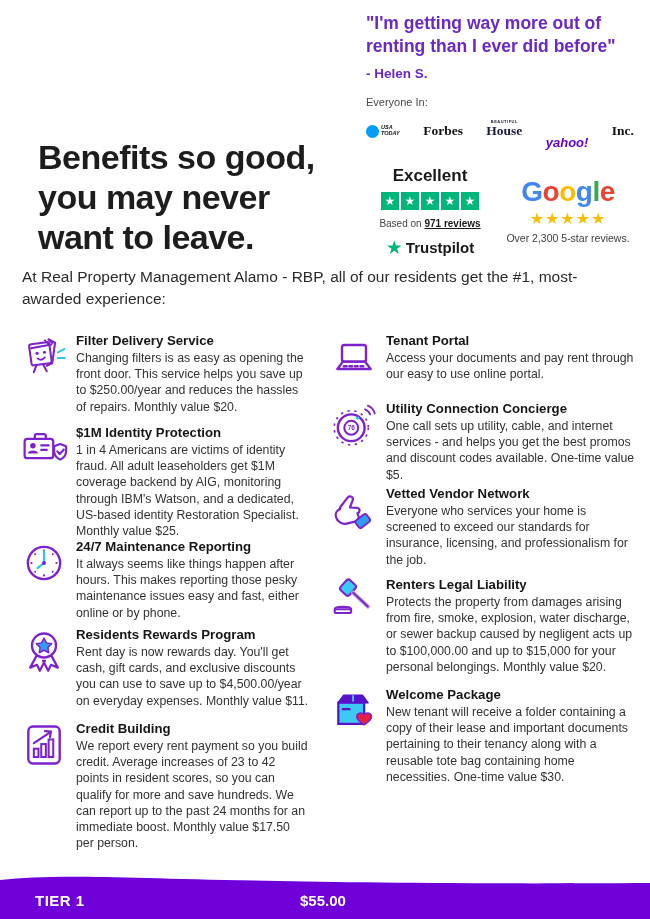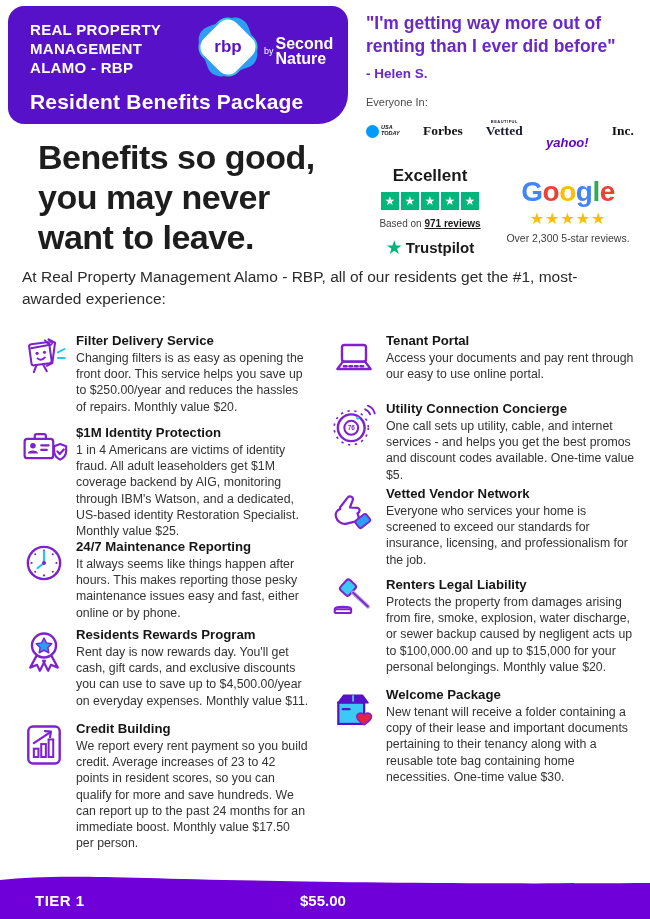--- a/index.html
+++ b/index.html
@@ -82,51 +82,35 @@
   .tier-bar svg.curve { position:absolute; inset:0; }
   .tier-label { position:absolute; left:35px; top:22px; color:#fff; font-weight:800;
     font-size:15px; letter-spacing:.5px; }
   .tier-price { position:absolute; left:300px; top:22px; color:#fff; font-weight:800; font-size:15px; }
 </style>
 </head>
 <body>
 
 <div id="page">
 
-  <div class="brand-block">
-    <div class="brand-name">REAL PROPERTY
-MANAGEMENT
-ALAMO - RBP</div>
-    <div class="rbp-badge">
-      <span class="badge-layer badge-teal"></span>
-      <span class="badge-layer badge-blue"></span>
-      <span class="badge-layer badge-white"></span>
-      <span class="rbp-text">rbp</span>
-    </div>
-    <div class="second-nature">
-      <span class="sn-by">by</span><span class="sn-name">Second
-Nature</span>
-    </div>
-    <div class="package-title">Resident Benefits Package</div>
-  </div>
 
   <div class="header-right">
     <div class="quote">"I'm getting way more out of renting than I ever did before"</div>
     <div class="quote-author">- Helen S.</div>
     <div class="featured-label">Everyone In:</div>
     <div class="logos-row">
       <span class="logo-usa">
         <span class="usa-circle"></span>
         <span class="usa-text" style="white-space:pre-line">USA
 TODAY</span>
       </span>
       <span class="logo-forbes">Forbes</span>
       <span class="logo-house">
         <span class="hb-sub">BEAUTIFUL</span>
-        <span>Vetted</span>
+        <span>House</span>
       </span>
       <span class="logo-yahoo">yahoo!</span>
       <span class="logo-inc">Inc.</span>
     </div>
     <div class="reviews-row">
       <div class="tp-col">
         <div class="tp-excellent">Excellent</div>
         <div class="tp-stars">
             <span class="tp-star">★</span>
             <span class="tp-star">★</span>

